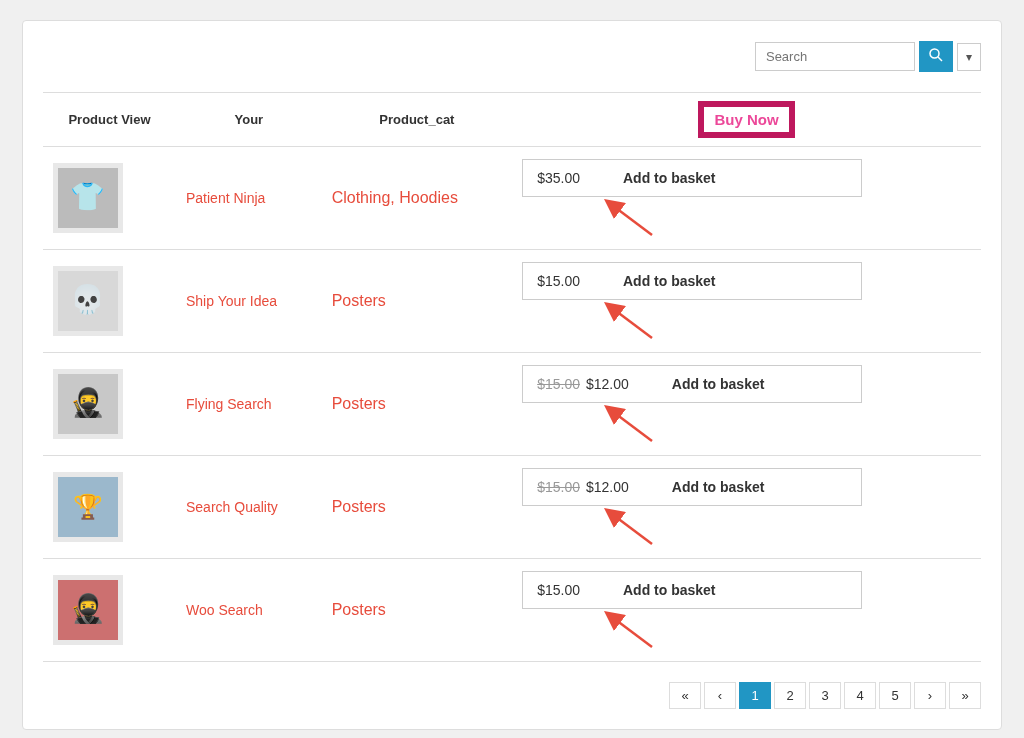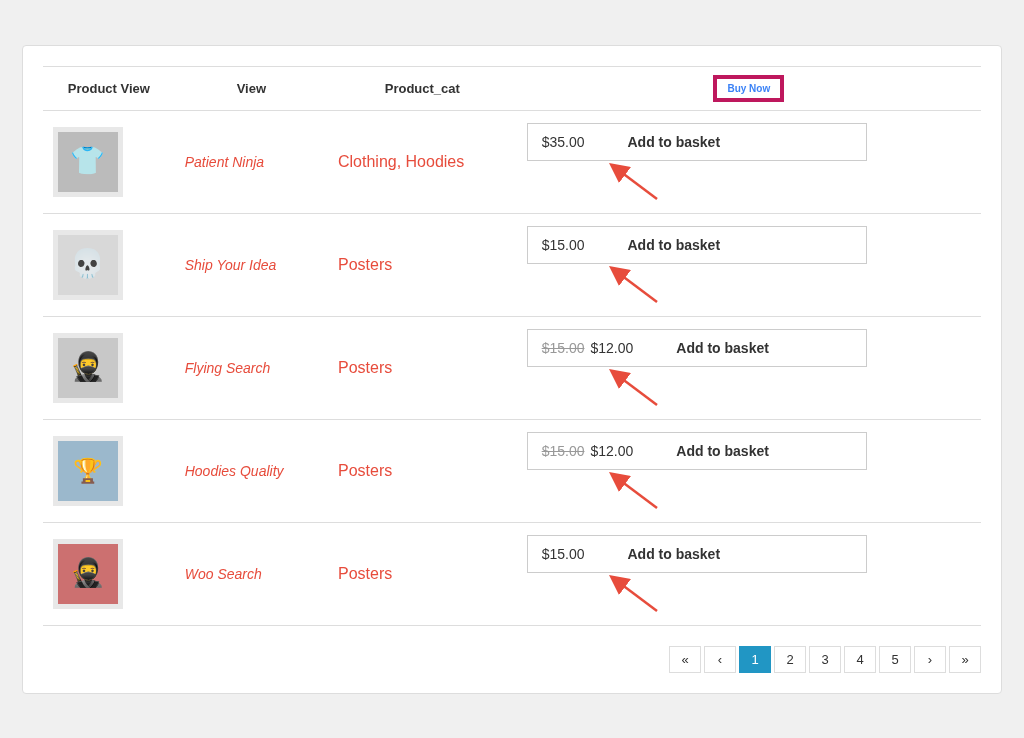--- a/index.html
+++ b/index.html
@@ -66,25 +66,25 @@
       text-align: center;
       font-weight: bold;
       font-size: 13px;
       color: #333;
     }
     th.buy-now-header {
       padding: 8px 10px;
     }
     .buy-now-label {
       display: inline-block;
-      border: 4px solid #be185d;
-      color: #3b82f6;
+      border: 6px solid #be185d;
+      color: #ec4899;
       padding: 4px 10px;
       font-weight: bold;
-      font-size: 10px;
+      font-size: 15px;
     }
     tbody tr {
       border-bottom: 1px solid #ddd;
     }
     tbody td {
       padding: 12px 10px;
       vertical-align: middle;
     }
     .product-img {
       width: 70px;
@@ -92,21 +92,20 @@
       background: #e8e8e8;
       display: flex;
       align-items: center;
       justify-content: center;
       overflow: hidden;
     }
     .product-link {
       color: #e74c3c;
       text-decoration: none;
       font-size: 14px;
-      font-style: italic;
     }
     .cat-link {
       color: #e74c3c;
       text-decoration: none;
       font-size: 16px;
     }
     .buy-cell {
       position: relative;
     }
     .buy-box {
@@ -160,29 +159,41 @@
     .product-img svg {
       width: 60px;
       height: 60px;
     }
   </style>
 </head>
 <body>
 
 <div class="page-wrapper">
 
+  <div class="top-bar">
+    <input class="search-input" type="text" placeholder="Search" style="">
+    <button class="search-btn">
+      <svg width="14" height="14" viewBox="0 0 14 14" fill="none">
+        <circle cx="5.5" cy="5.5" r="4.5" stroke="white" stroke-width="1.5"></circle>
+        <line x1="9" y1="9" x2="13" y2="13" stroke="white" stroke-width="1.5"></line>
+      </svg>
+    </button>
+    <button class="dropdown-btn">
+      <span>▾</span>
+    </button>
+  </div>
 
   <table>
     <thead>
       <tr>
         <th>
           <span>Product View</span>
         </th>
         <th>
-          <span>View</span>
+          <span>Your</span>
         </th>
         <th>
           <span>Product_cat</span>
         </th>
         <th class="buy-now-header">
           <span class="buy-now-label">Buy Now</span>
         </th>
       </tr>
     </thead>
     <tbody id="product-tbody">
@@ -264,21 +275,21 @@
         </tr>
         <tr>
           <td>
             <div class="product-img">
               <svg viewBox="0 0 60 60" xmlns="http://www.w3.org/2000/svg">
         <rect width="60" height="60" fill="#9bb8cc"></rect>
         <text x="30" y="38" text-anchor="middle" font-size="24">🏆</text>
       </svg>
             </div>
           </td>
-          <td><a class="product-link" href="#">Hoodies Quality</a></td>
+          <td><a class="product-link" href="#">Search Quality</a></td>
           <td><a class="cat-link" href="#">Posters</a></td>
           <td class="buy-cell"><div class="buy-box">
               <span class="price-orig">$15.00</span> 
               <span class="price-sale">$12.00</span>
               <span class="add-to-basket">Add to basket</span>
             </div><div style="position: relative; height: 40px; display: flex; justify-content: flex-start; padding-left: 80px;">
               <svg width="60" height="40" viewBox="0 0 60 40" xmlns="http://www.w3.org/2000/svg">
     <defs>
       <marker id="ah" markerWidth="8" markerHeight="8" refX="4" refY="4" orient="auto">
         <polygon points="0,0 8,4 0,8" fill="#e74c3c"></polygon>

